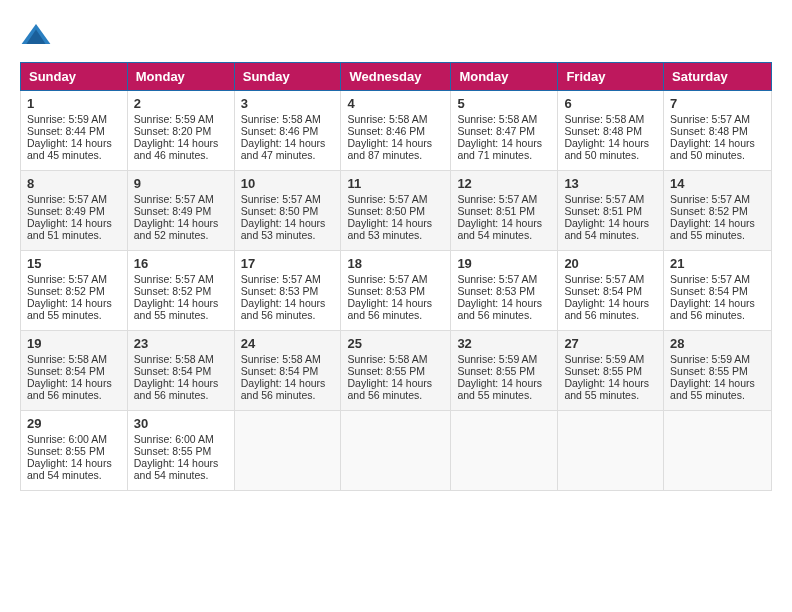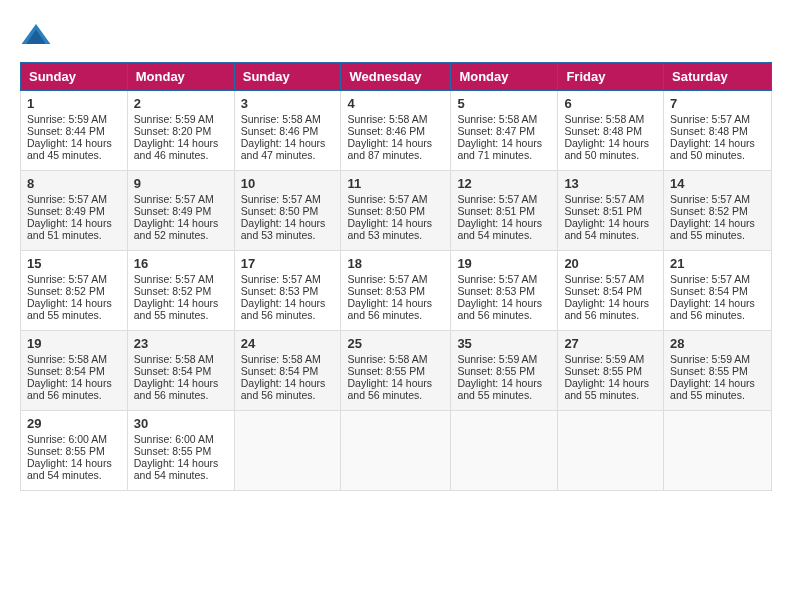--- a/index.html
+++ b/index.html
@@ -147,21 +147,21 @@
         <td><span class="day-num">18</span><span>Sunrise: 5:57 AM</span><br><span>Sunset: 8:53 PM</span><br><span>Daylight: 14 hours</span><br><span>and 56 minutes.</span></td>
         <td><span class="day-num">19</span><span>Sunrise: 5:57 AM</span><br><span>Sunset: 8:53 PM</span><br><span>Daylight: 14 hours</span><br><span>and 56 minutes.</span></td>
         <td><span class="day-num">20</span><span>Sunrise: 5:57 AM</span><br><span>Sunset: 8:54 PM</span><br><span>Daylight: 14 hours</span><br><span>and 56 minutes.</span></td>
         <td><span class="day-num">21</span><span>Sunrise: 5:57 AM</span><br><span>Sunset: 8:54 PM</span><br><span>Daylight: 14 hours</span><br><span>and 56 minutes.</span></td>
       </tr>
       <tr>
         <td><span class="day-num">19</span><span>Sunrise: 5:58 AM</span><br><span>Sunset: 8:54 PM</span><br><span>Daylight: 14 hours</span><br><span>and 56 minutes.</span></td>
         <td><span class="day-num">23</span><span>Sunrise: 5:58 AM</span><br><span>Sunset: 8:54 PM</span><br><span>Daylight: 14 hours</span><br><span>and 56 minutes.</span></td>
         <td><span class="day-num">24</span><span>Sunrise: 5:58 AM</span><br><span>Sunset: 8:54 PM</span><br><span>Daylight: 14 hours</span><br><span>and 56 minutes.</span></td>
         <td><span class="day-num">25</span><span>Sunrise: 5:58 AM</span><br><span>Sunset: 8:55 PM</span><br><span>Daylight: 14 hours</span><br><span>and 56 minutes.</span></td>
-        <td><span class="day-num">35</span><span>Sunrise: 5:59 AM</span><br><span>Sunset: 8:55 PM</span><br><span>Daylight: 14 hours</span><br><span>and 55 minutes.</span></td>
+        <td><span class="day-num">32</span><span>Sunrise: 5:59 AM</span><br><span>Sunset: 8:55 PM</span><br><span>Daylight: 14 hours</span><br><span>and 55 minutes.</span></td>
         <td><span class="day-num">27</span><span>Sunrise: 5:59 AM</span><br><span>Sunset: 8:55 PM</span><br><span>Daylight: 14 hours</span><br><span>and 55 minutes.</span></td>
         <td><span class="day-num">28</span><span>Sunrise: 5:59 AM</span><br><span>Sunset: 8:55 PM</span><br><span>Daylight: 14 hours</span><br><span>and 55 minutes.</span></td>
       </tr>
       <tr>
         <td><span class="day-num">29</span><span>Sunrise: 6:00 AM</span><br><span>Sunset: 8:55 PM</span><br><span>Daylight: 14 hours</span><br><span>and 54 minutes.</span></td>
         <td><span class="day-num">30</span><span>Sunrise: 6:00 AM</span><br><span>Sunset: 8:55 PM</span><br><span>Daylight: 14 hours</span><br><span>and 54 minutes.</span></td>
         <td class="empty-cell"></td>
         <td class="empty-cell"></td>
         <td class="empty-cell"></td>
         <td class="empty-cell"></td>

